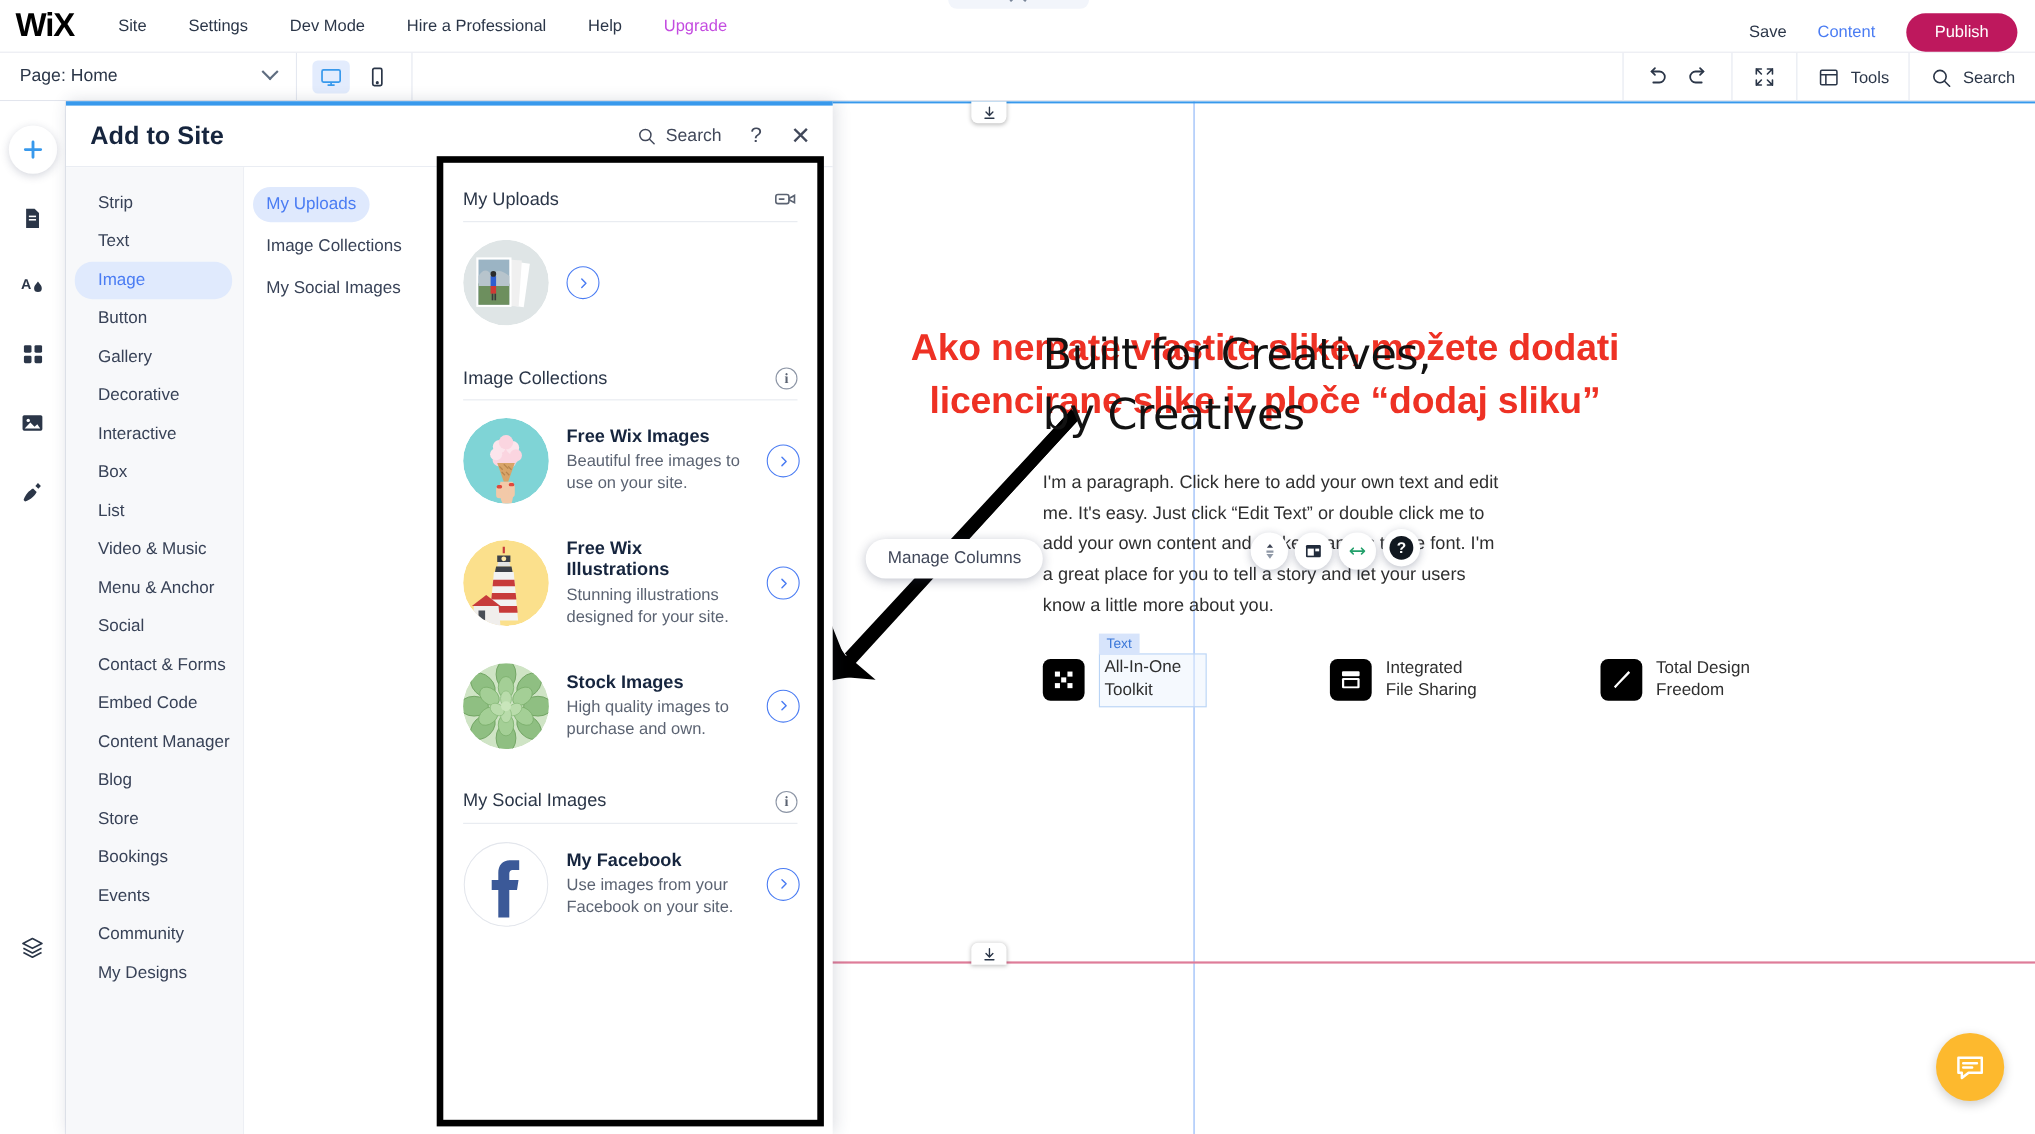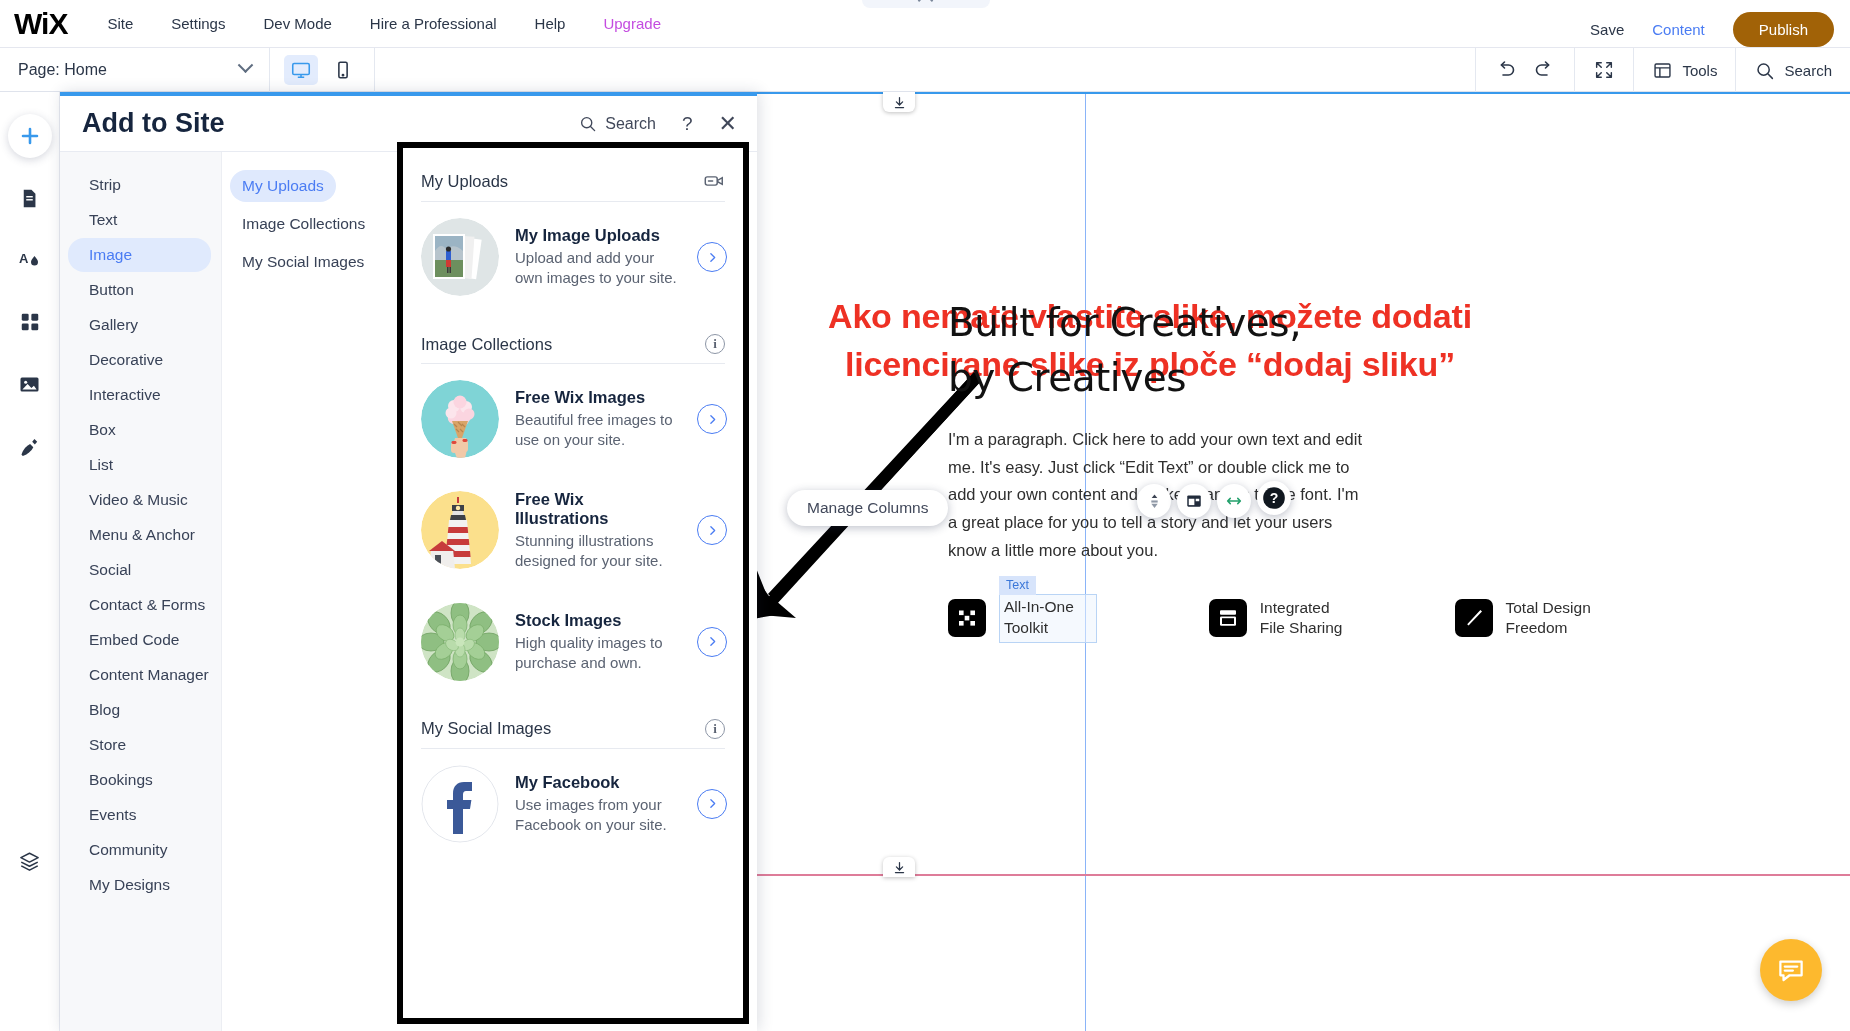--- a/index.html
+++ b/index.html
@@ -27,21 +27,21 @@
     font-size: 15px; color: #2b3648; cursor: pointer; white-space: nowrap;
   }
   .topnav-item.upgrade { color: #c44ce0; }
   .topright {
     position: absolute; right: 16px; top: 0; height: 58px;
     display: flex; align-items: center; gap: 28px;
   }
   .tr-link { font-size: 15px; color: #2b3648; cursor: pointer; }
   .tr-link.preview { color: #4a7cf3; }
   .publish-btn {
-    background: #a16207; color: #fff; border: none; border-radius: 20px;
+    background: #be185d; color: #fff; border: none; border-radius: 20px;
     padding: 9px 26px; font-size: 15px; cursor: pointer;
     font-family: "Liberation Sans", sans-serif;
   }
   .top-tab-stub {
     position: absolute; left: 862px; top: -14px; width: 128px; height: 22px;
     background: #f2f5fb; border-radius: 0 0 8px 8px;
   }
   .top-tab-stub::after {
     content: ""; position: absolute; left: 58px; top: 9px;
     width: 9px; height: 9px; border-left: 2px solid #7a8699;
@@ -187,21 +187,21 @@
   .panel {
     position: absolute; left: 60px; top: 92px; width: 697px; height: 939px;
     background: #fff; box-shadow: 2px 0 14px rgba(40,50,80,.16);
   }
   .panel-topline { position: absolute; left:0; top:0; width: 697px; height: 4px; background:#3899ec; }
   .panel-head {
     position: absolute; top: 4px; left: 0; width: 697px; height: 56px;
     display: flex; align-items: center; padding: 0 20px 0 22px;
     border-bottom: 1px solid #e8ebf2;
   }
-  .panel-title { font-size: 27px; font-weight: 700; color: #16253e; }
+  .panel-title { font-size: 23px; font-weight: 700; color: #16253e; }
   .panel-head-right {
     margin-left: auto; display: flex; align-items: center; gap: 26px;
     color: #41485a;
   }
   .ph-search { display: flex; align-items: center; gap: 8px; font-size: 16px; cursor: pointer; }
   .ph-q { font-size: 19px; cursor: pointer; color:#41485a; }
   .ph-x { font-size: 22px; cursor: pointer; line-height: 1; color:#41485a; }
 
   .cat-col {
     position: absolute; top: 60px; left: 0; width: 162px; height: 879px;
@@ -568,24 +568,20 @@
               <rect x="14" y="18" width="28" height="41" fill="#9bb4c4"></rect>
               <path d="M14 40c6-10 10-6 14-2s8-4 14 2v19H14z" fill="#6d8f5e"></path>
               <path d="M14 33c5-8 9-5 12-1 3-4 8-6 16 1v9H14z" fill="#b7c4cc"></path>
               <rect x="25" y="33" width="5" height="9" fill="#2f5fd0"></rect>
               <rect x="25" y="42" width="5" height="7" fill="#d03a34"></rect>
               <rect x="26" y="49" width="1.5" height="6" fill="#3a3a3a"></rect>
               <rect x="28.5" y="49" width="1.5" height="6" fill="#3a3a3a"></rect>
               <circle cx="27.5" cy="31" r="2.6" fill="#2b2b2b"></circle>
             </g>
           </svg>
-        </div>
-        <div class="row-txt">
-          <div class="row-title">My Image Uploads</div>
-          <div class="row-sub">Upload and add your own images to your site.</div>
         </div>
         <div class="go">
           <svg width="13" height="13" viewBox="0 0 24 24" fill="none" stroke="#4a7cf3" stroke-width="2.4" stroke-linecap="round" stroke-linejoin="round">
             <path d="m9 5 7 7-7 7"></path>
           </svg>
         </div>
       </div>
 
       <div class="sec-head">
         <div class="sec-title">Image Collections</div>

